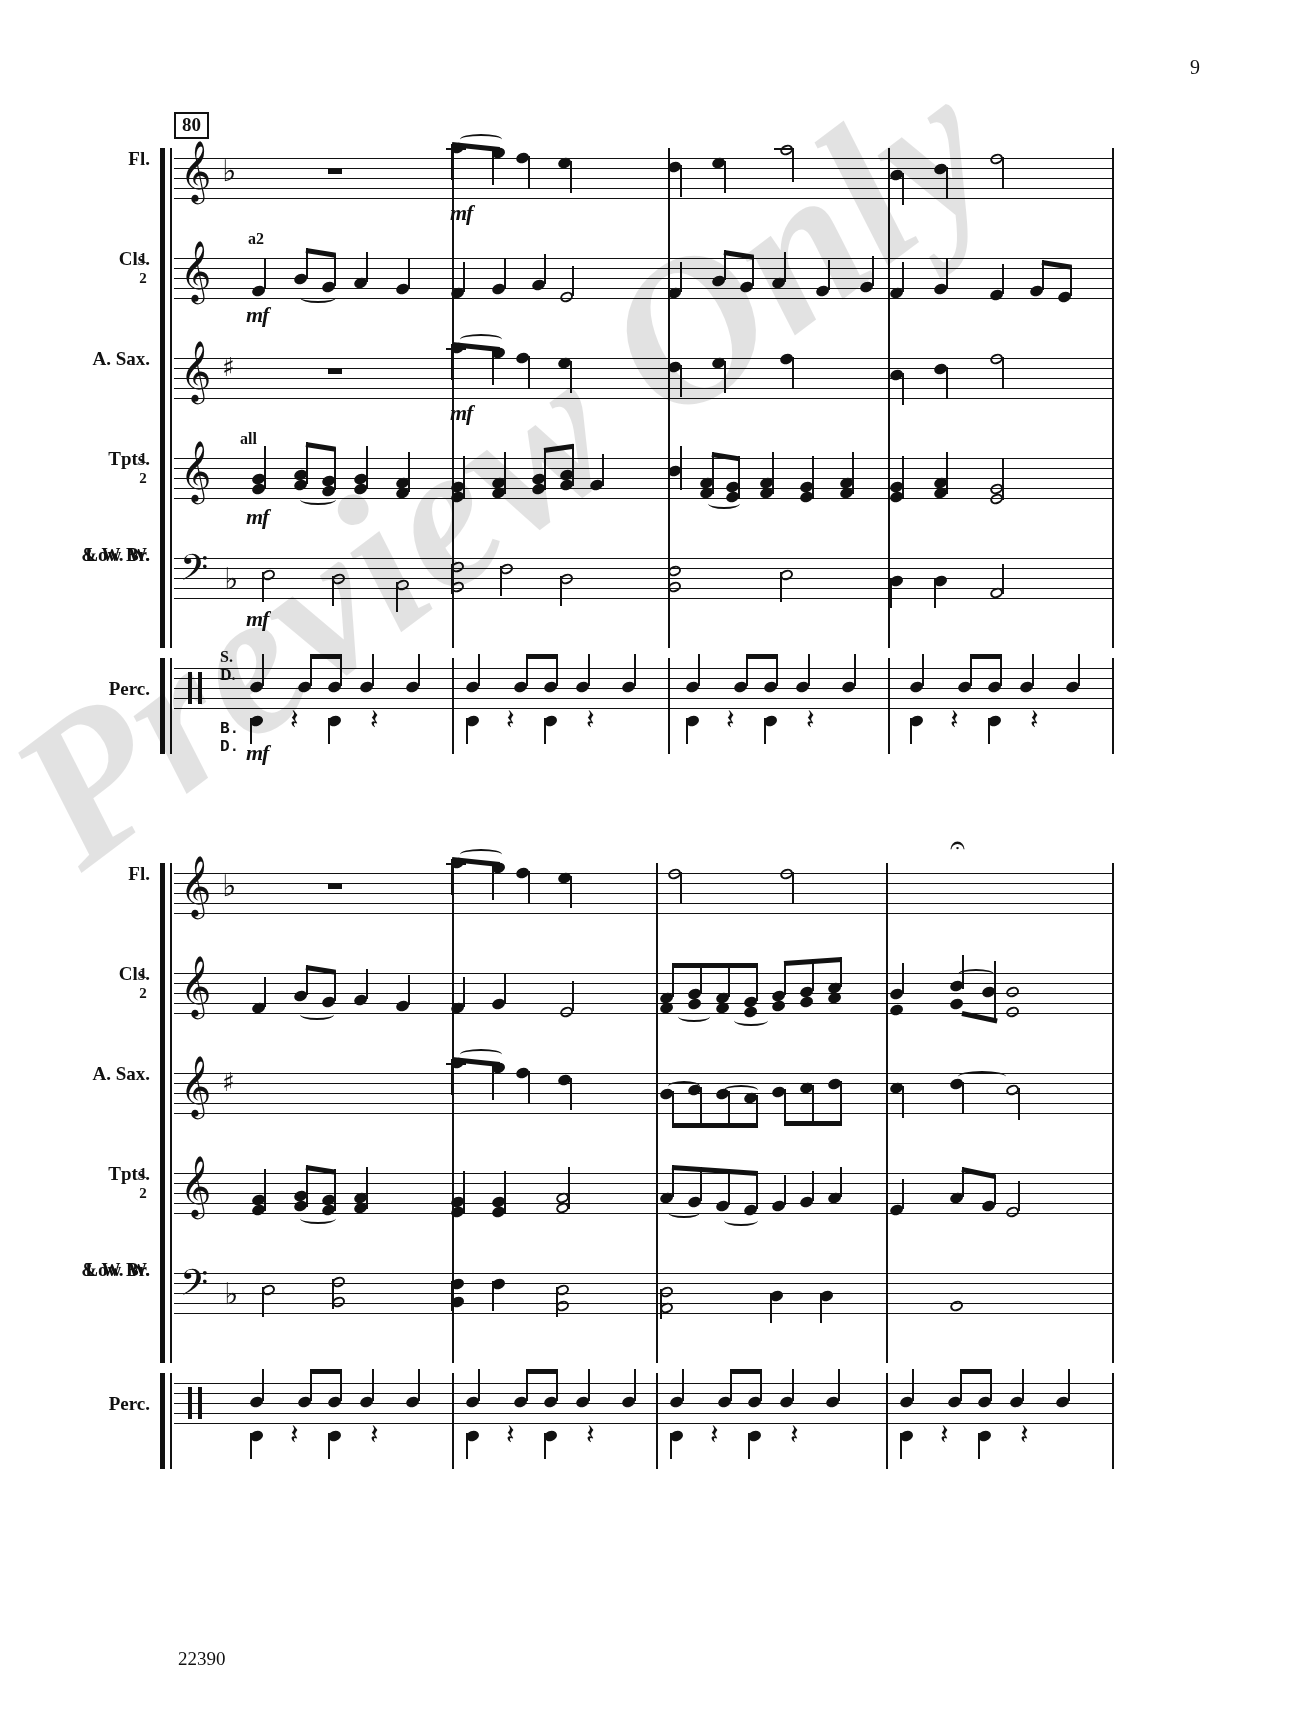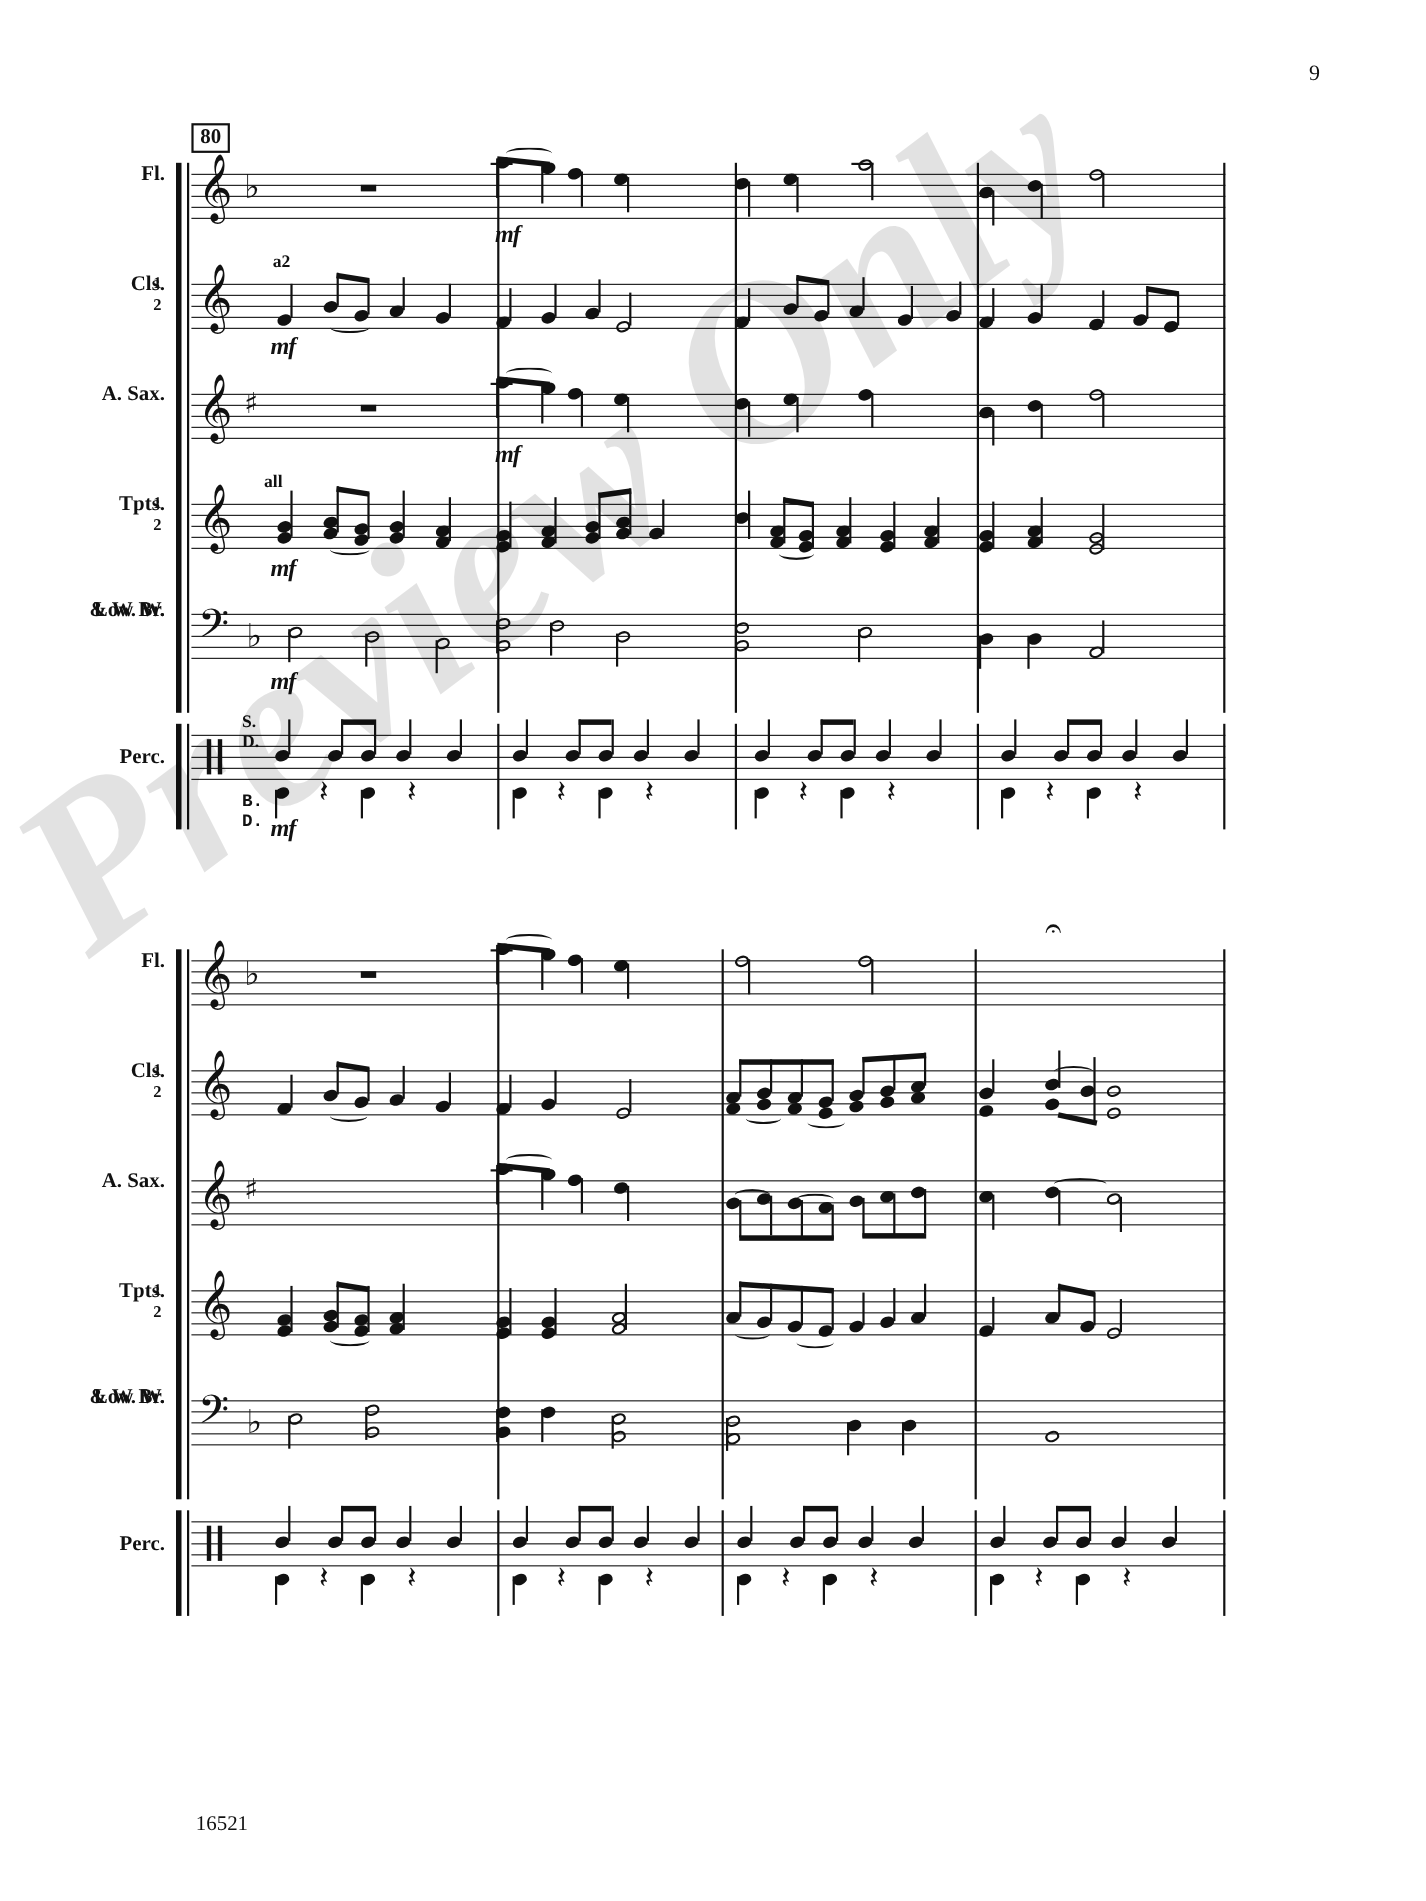--- a/index.html
+++ b/index.html
@@ -264,21 +264,21 @@
     color: #111;
     line-height: 1;
   }
 </style>
 </head>
 <body>
 
 <div class="page">
 
   <div class="page-number">9</div>
-  <div class="plate-number">16521</div>
+  <div class="plate-number">22390</div>
 
   <div class="system" id="system-1">
 
     <div class="rehearsal" style="left:14px; top:-8px;">80</div>
 
     <div class="heavy-bracket" style="left:0px; top:28px; height:500px;"></div>
     <div class="barline" style="left:10px; top:28px; height:500px;"></div>
 
     <div class="staff-row" style="top:28px;">
       <div class="label-col">

